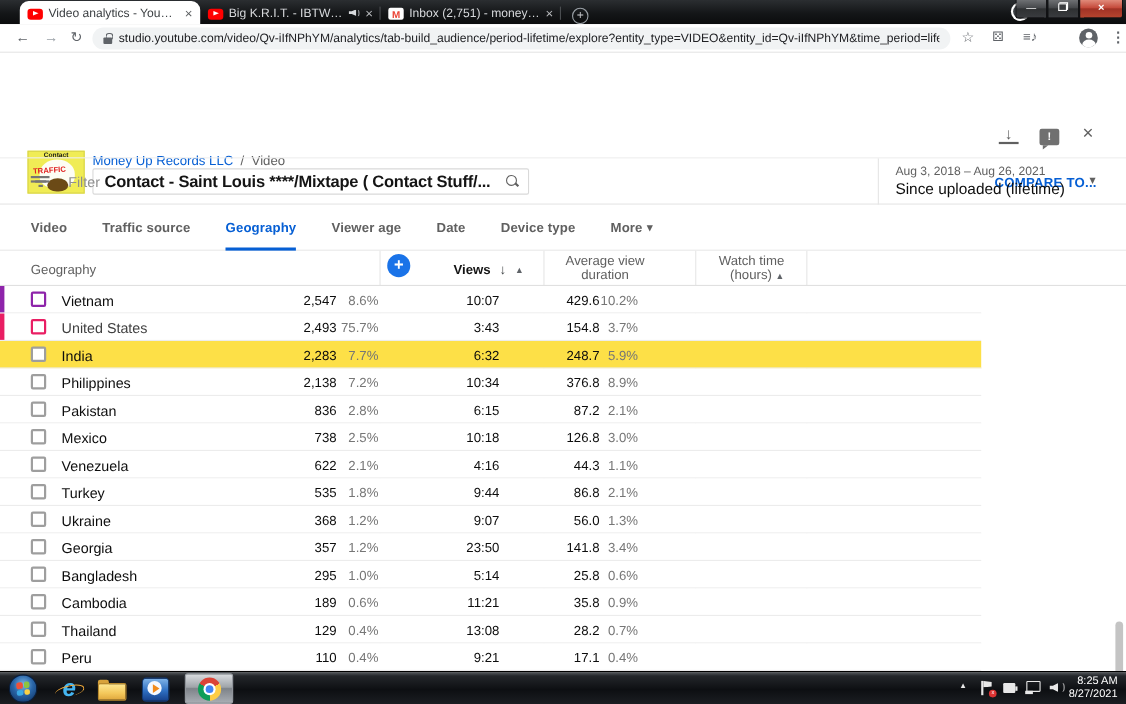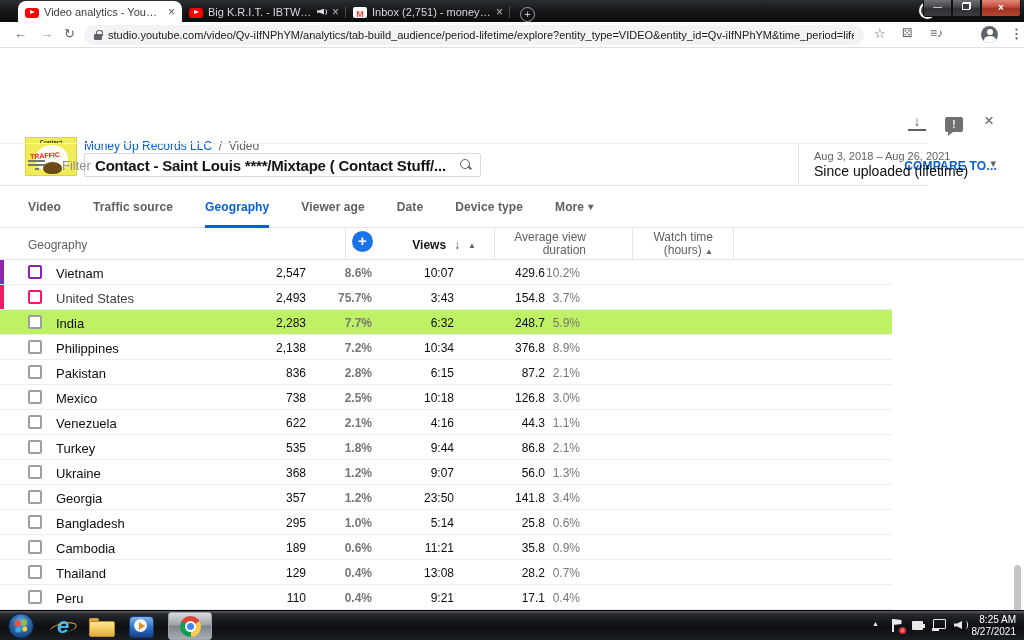--- a/index.html
+++ b/index.html
@@ -70,21 +70,21 @@
   #breadcrumb .chan { color:#065fd4; }
   #title-box { position:absolute; left:84px; top:105px; width:397px; height:24px; border:1px solid #d9d9d9; border-radius:2px;
     display:flex; align-items:center; padding:0 8px 0 10px; }
   #title-box .vt { flex:1; font-size:15px; font-weight:bold; color:#141414; white-space:nowrap; overflow:hidden; letter-spacing:-0.2px; }
   .mag { width:12px; height:12px; position:relative; flex:0 0 auto; }
   .mag::before { content:""; position:absolute; left:0; top:0; width:8px; height:8px; border:1.5px solid #606060; border-radius:50%; }
   .mag::after { content:""; position:absolute; left:8px; top:8px; width:4px; height:1.5px; background:#606060; transform:rotate(45deg); }
   #compare-link { position:absolute; right:27px; top:111px; font-size:12px; font-weight:bold; color:#065fd4; letter-spacing:.2px; }
 
   
-  #filter-bar { position:absolute; left:0; top:143px; width:928px; height:43px; border-top:1px solid #eee; border-bottom:1px solid #e5e5e5; }
+  #filter-bar { position:absolute; left:0; top:143px; width:1024px; height:43px; border-top:1px solid #eee; border-bottom:1px solid #e5e5e5; }
   .funnel { position:absolute; left:28px; top:16px; width:17px; height:11px; }
   .funnel::before { content:""; position:absolute; left:0; top:0; width:17px; height:2px; background:#757575; box-shadow:0 4px 0 -0px #757575; }
   .funnel::before { width:17px; }
   .funnel i { position:absolute; left:3.5px; top:4px; width:10px; height:2px; background:#757575; }
   .funnel::after { content:""; position:absolute; left:6.5px; top:8px; width:4px; height:2px; background:#757575; }
   #filter-ph { position:absolute; left:62px; top:14px; font-size:13px; color:#8f8f8f; }
   #daterange { position:absolute; left:798px; top:0; width:226px; height:42px; border-left:1px solid #e5e5e5; }
   #daterange .d1 { position:absolute; left:15px; top:6px; font-size:11px; color:#606060; }
   #daterange .d2 { position:absolute; left:15px; top:19px; font-size:14px; color:#0d0d0d; }
   #daterange .car { position:absolute; right:28px; top:13px; color:#606060; font-size:11px; }
@@ -100,32 +100,32 @@
   
   #table { position:absolute; left:0; top:228px; width:1024px; height:382px; background:#fff; }
   .colline { position:absolute; top:0; bottom:0; width:1px; background:#e6e6e6; }
   #thead { position:absolute; left:0; top:0; width:1024px; height:32px; border-bottom:1px solid #e0e0e0; }
   #th-geo { position:absolute; left:28px; top:10px; font-size:12px; color:#606060; }
   #add-metric { position:absolute; left:352px; top:3px; width:21px; height:21px; border-radius:50%; background:#1a73e8; color:#fff;
     font-size:15px; text-align:center; line-height:20px; font-weight:bold; }
   #th-views { position:absolute; right:548px; top:10px; font-size:12px; color:#141414; font-weight:bold; display:flex; gap:8px; align-items:center; }
   #th-views .sort { color:#3c4043; font-weight:normal; font-size:12px; }
   .warn { color:#5f6368; font-size:8px; }
-  #th-avg { position:absolute; right:438px; top:3px; font-size:12px; color:#606060; text-align:right; line-height:13px; }
+  #th-avg { position:absolute; right:438px; top:3px; font-size:12px; color:#606060; text-align:center; line-height:13px; }
   #th-watch { position:absolute; right:311px; top:3px; font-size:12px; color:#606060; text-align:right; line-height:13px; }
   #rows { position:absolute; left:0; top:32px; width:892px; }
   .row { position:relative; height:25px; border-bottom:1px solid #ececec; background:#fff; }
-  .row.hl { background:#bef264; }
+  .row.hl { background:#fde047; }
   .row .accent { position:absolute; left:0; top:0; width:4px; height:100%; display:none; }
   .row .cb { position:absolute; left:28px; top:5px; width:14px; height:14px; border:2px solid #9e9e9e; border-radius:2px; background:#fff; }
   .row .cname { position:absolute; left:56px; top:6px; font-size:13px; color:#0d0d0d; }
   .row .cname.link { color:#404040; }
   .num { position:absolute; top:6px; font-size:12px; color:#0d0d0d; }
   .pct { position:absolute; top:6px; font-size:12px; color:#767676; }
-  .c-views { right:586px; } .c-vpct { right:520px;font-weight:bold; } .c-dur { right:438px; } .c-hours { right:347px; } .c-hpct { right:312px; }
+  .c-views { right:586px; } .c-vpct { right:548px; } .c-dur { right:438px; } .c-hours { right:347px; } .c-hpct { right:312px; }
   #scroll-thumb { position:absolute; left:1014px; top:337px; width:7px; height:140px; background:#c4c4c4; border-radius:4px; }
 
   
   #taskbar { position:absolute; left:0; top:610px; width:1024px; height:30px;
     background:linear-gradient(180deg,#565a5e 0%,#23262a 12%,#0d0f12 55%,#1b1e22 100%); border-top:1px solid #000; }
   #start-orb { position:absolute; left:8px; top:2px; width:26px; height:26px; border-radius:50%;
     background:radial-gradient(circle at 50% 35%, #7db9e8 0%, #2a66a8 45%, #0c2d5c 100%); border:1px solid #0a1f3d; }
   .winflag { position:absolute; left:6px; top:6px; width:12px; height:12px; display:grid; grid-template-columns:1fr 1fr; gap:1px; transform:rotate(-4deg) skewY(-3deg); }
   .winflag i { border-radius:2px; }
   .winflag i:nth-child(1){ background:#ef5139; } .winflag i:nth-child(2){ background:#8cc63f; }

